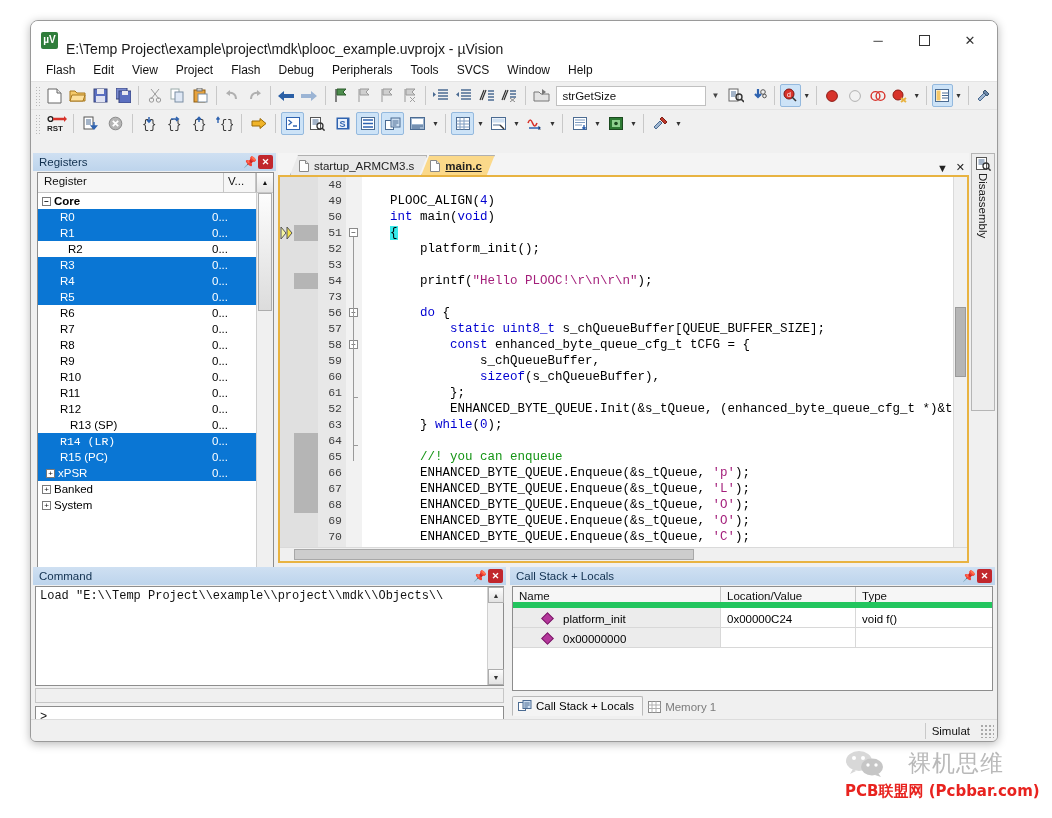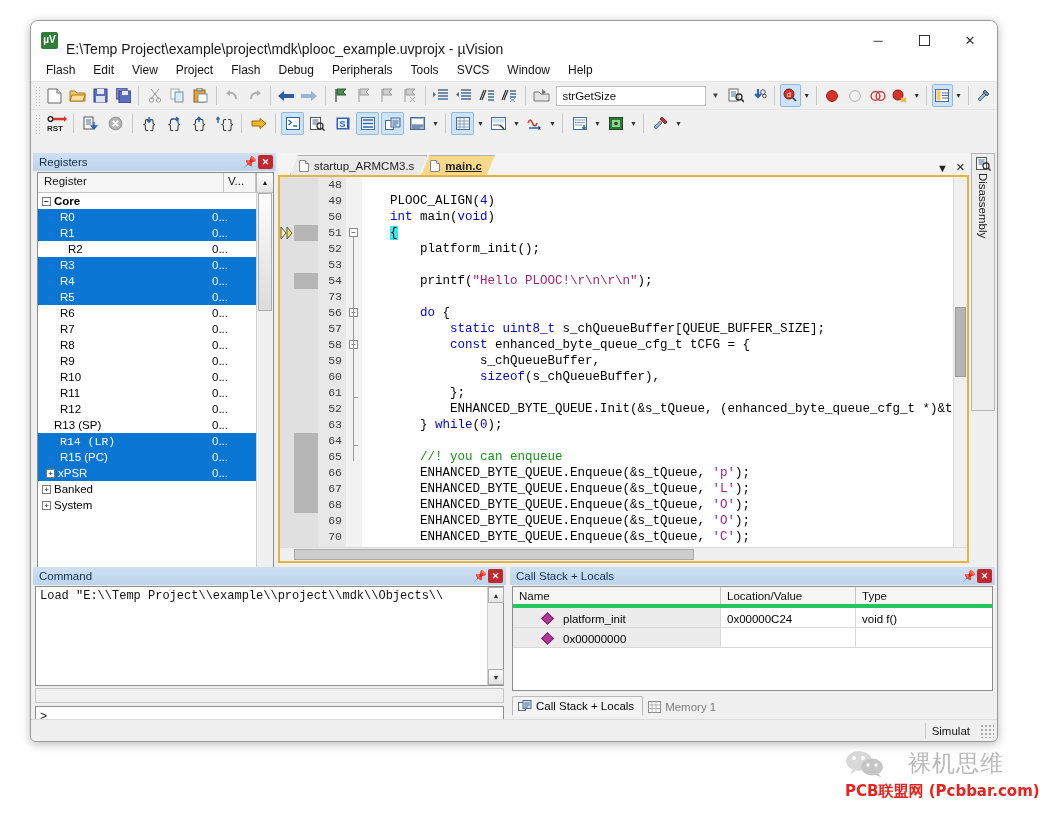--- a/index.html
+++ b/index.html
@@ -193,21 +193,21 @@
      font-family:"Liberation Mono", monospace; font-size:12px; color:#111; padding-left:4px; }
   .cmd-hints { position:absolute; left:2px; right:2px; top:163px; height:18px;
      background:#f4f4f4; border:1px solid #c6c6c6;
      font-family:"Liberation Mono", monospace; font-size:12px; color:#111;
      display:flex; align-items:center; padding-left:4px; }
 
   
   #callstack { left:479px; top:414px; right:2px; bottom:2px; }
   .cs-body { position:absolute; left:2px; right:2px; top:19px; bottom:26px;
      background:#fff; border:1px solid #8d8d8d; }
-  .cs-head { display:flex; height:21px; background:#f6f6f6; border-bottom:4px solid #22c55e;
+  .cs-head { display:flex; height:21px; background:#f6f6f6; border-bottom:6px solid #22c55e;
      font-size:11.5px; color:#111; }
   .cs-head div { padding:3px 0 0 6px; border-right:1px solid #c6c6c6; }
   .cs-row { display:flex; height:20px; font-size:11.5px; color:#000;
      border-bottom:1px solid #d8d8d8; }
   .cs-row div { padding:2px 0 0 6px; border-right:1px solid #d8d8d8; display:flex;
      align-items:center; }
   .cs-name { display:flex; align-items:center; gap:4px; }
   .diamond { width:9px; height:9px; background:#b4379b; transform:rotate(45deg);
      border:1px solid #7a1f69; }
   .cs-tabs { position:absolute; left:2px; bottom:1px; height:22px; display:flex;
@@ -754,21 +754,21 @@
                 </div>
                 <div class="reg-row">
                   <span class="name" style="padding-left: 22px;"><span>R11</span></span>
                   <span class="val">0...</span>
                 </div>
                 <div class="reg-row">
                   <span class="name" style="padding-left: 22px;"><span>R12</span></span>
                   <span class="val">0...</span>
                 </div>
                 <div class="reg-row">
-                  <span class="name" style="padding-left: 16px;"><span>R13 (SP)</span></span>
+                  <span class="name" style="padding-left: 32px;"><span>R13 (SP)</span></span>
                   <span class="val">0...</span>
                 </div>
                 <div class="reg-row sel">
                   <span class="name" style="padding-left: 22px; font-family: Liberation Mono, monospace;"><span>R14 (LR)</span></span>
                   <span class="val">0...</span>
                 </div>
                 <div class="reg-row sel">
                   <span class="name" style="padding-left: 22px;"><span>R15 (PC)</span></span>
                   <span class="val">0...</span>
                 </div>

